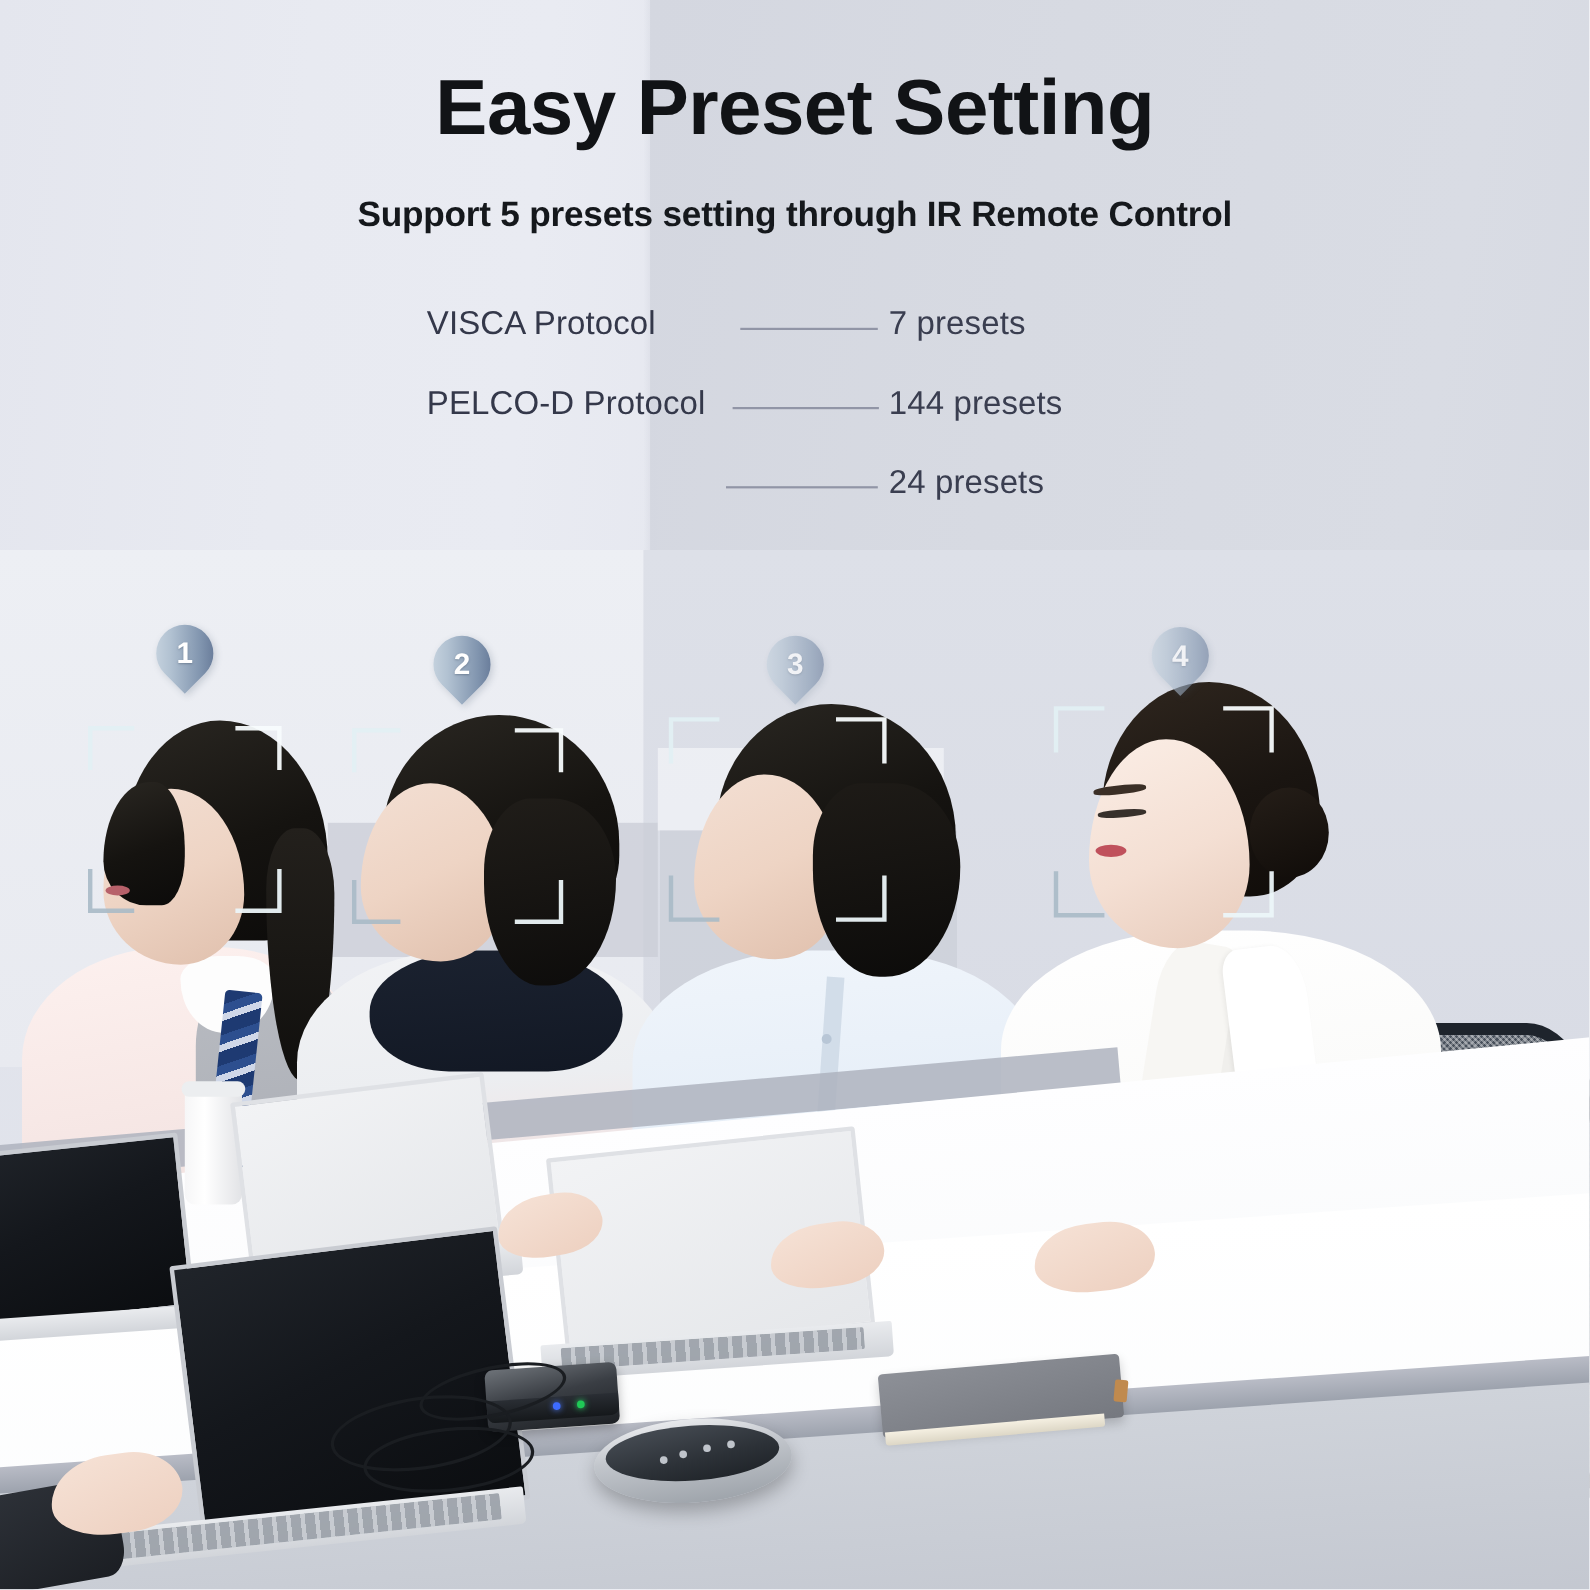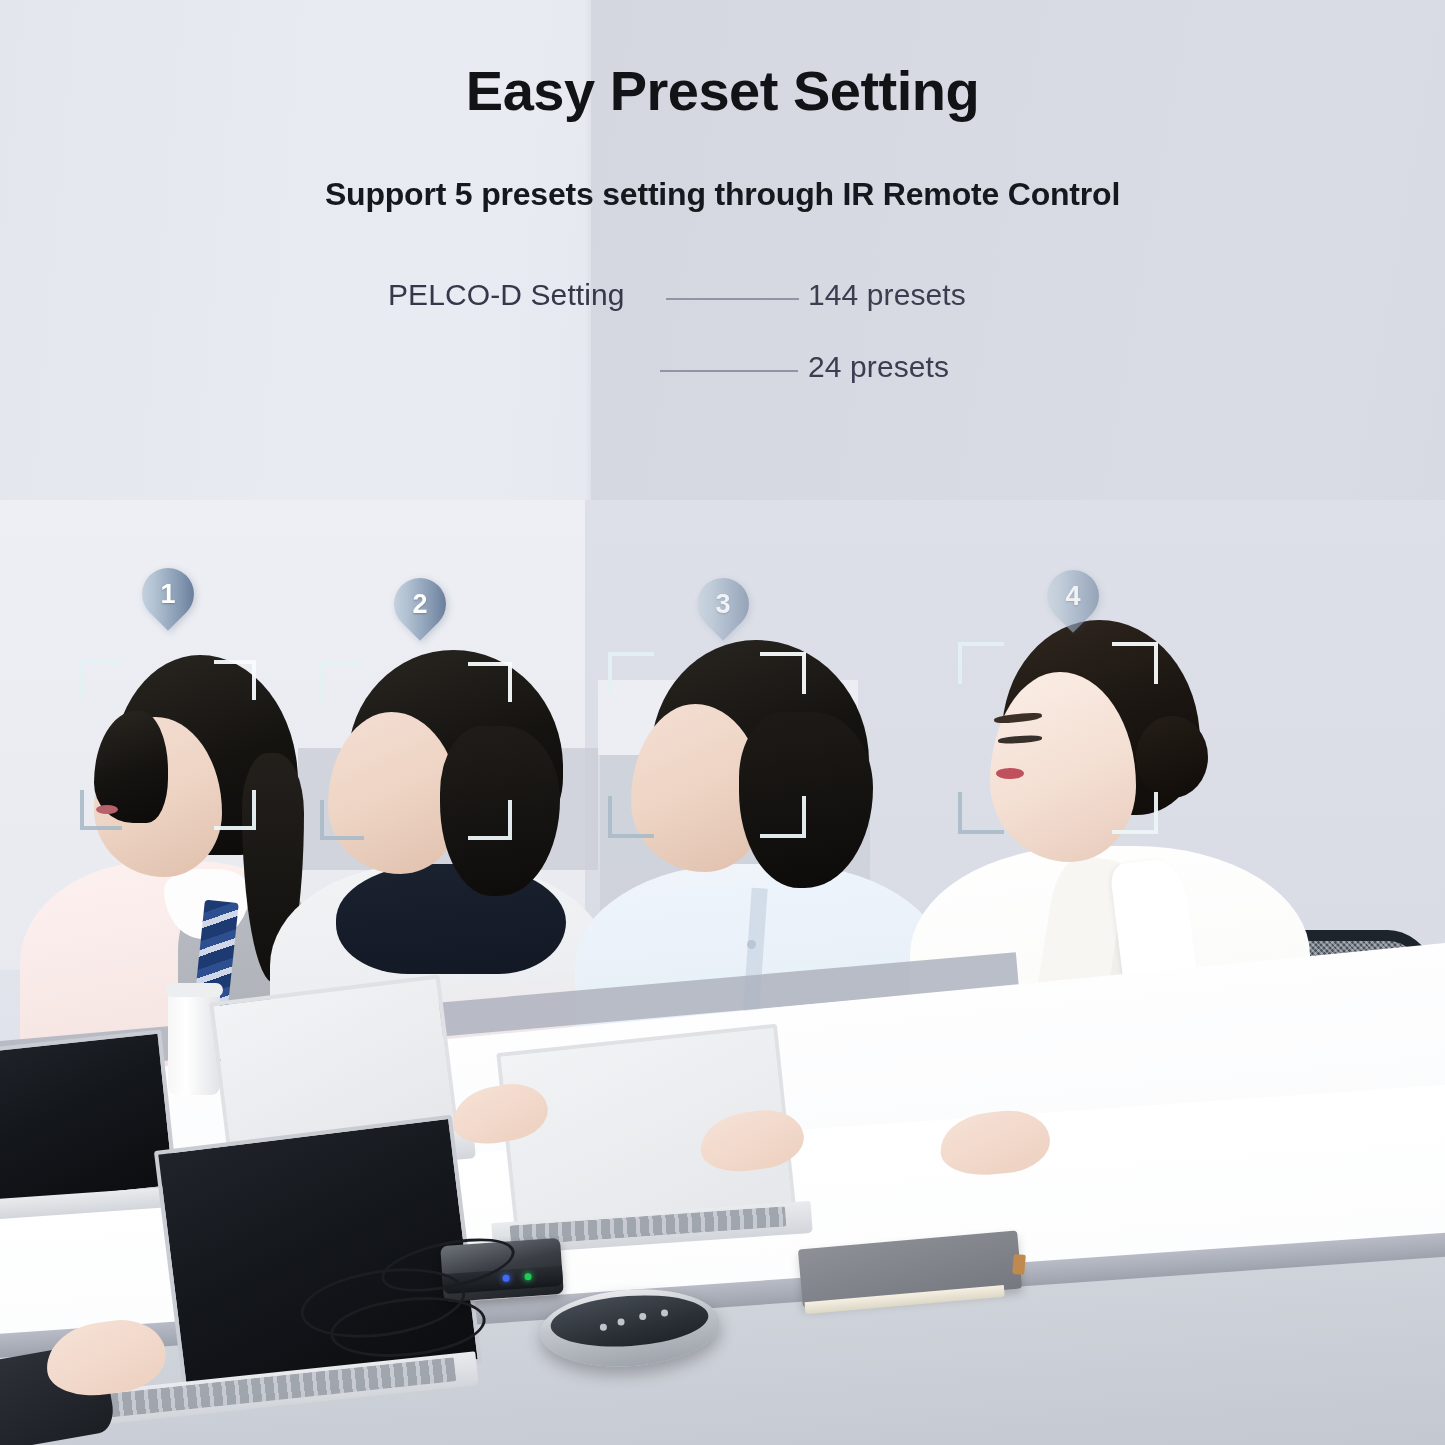--- a/index.html
+++ b/index.html
@@ -35,21 +35,21 @@
     width: 12px; height: 100%;
     background: linear-gradient(90deg, rgba(228,230,238,0) 0%, rgba(212,215,224,0.85) 100%);
   }
 
   
   .title {
     position: absolute;
     left: 0; top: 62px;
     width: 100%;
     text-align: center;
-    font-size: 56px;
+    font-size: 71px;
     font-weight: bold;
     color: #111316;
     letter-spacing: -0.5px;
     line-height: 1.05;
   }
   .subtitle {
     position: absolute;
     left: 0; top: 176px;
     width: 100%;
     text-align: center;
@@ -614,22 +614,27 @@
     <span>3</span>
   </div>
   <div class="pin faded" style="left:1047px; top:570px;">
     <span>4</span>
   </div>
 
   <div class="title">Easy Preset Setting</div>
   <div class="subtitle">Support 5 presets setting through IR Remote Control</div>
 
   <div class="proto-list">
+    <div class="proto-row r0">
+      <div class="proto-name">VISCA Protocol</div>
+      <div class="proto-line"></div>
+      <div class="proto-value">7 presets</div>
+    </div>
     <div class="proto-row r1">
-      <div class="proto-name">PELCO-D Setting</div>
+      <div class="proto-name">PELCO-D Protocol</div>
       <div class="proto-line"></div>
       <div class="proto-value">144 presets</div>
     </div>
     <div class="proto-row r2">
       <div class="proto-line"></div>
       <div class="proto-value">24 presets</div>
     </div>
   </div>
 
 </div>

